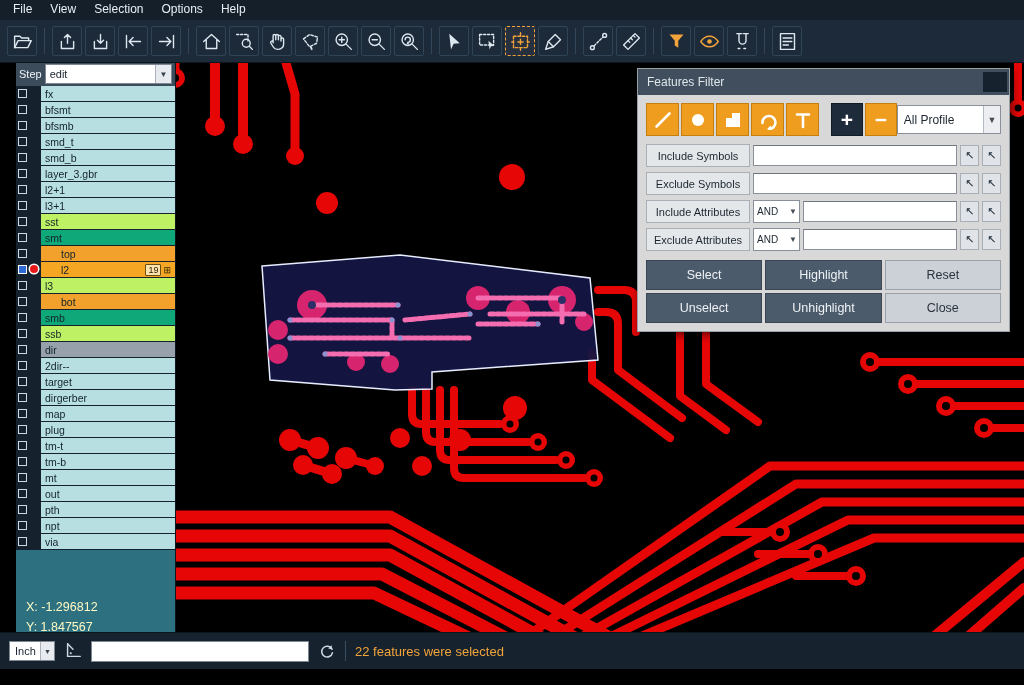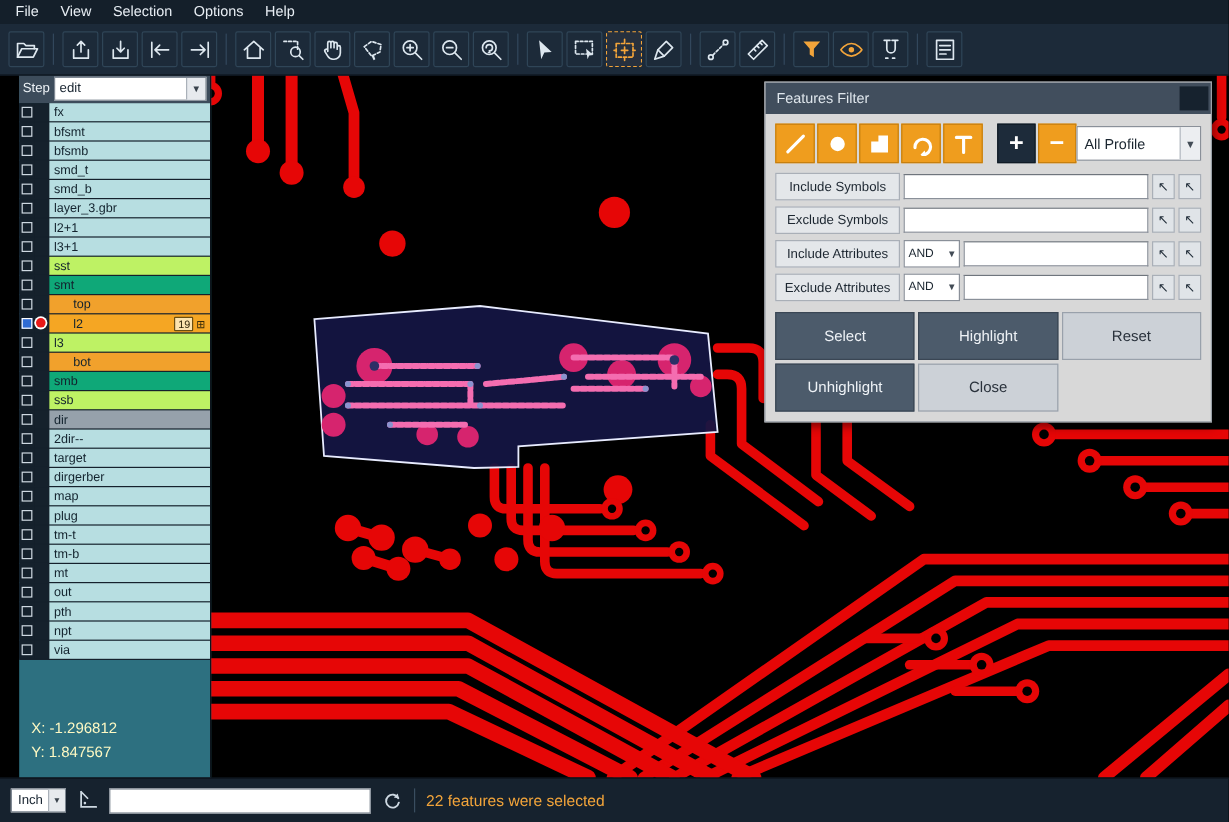--- a/index.html
+++ b/index.html
@@ -138,27 +138,27 @@
     flex:1;height:19px;background:#fff;border:1px solid #8a9099;border-top-color:#6f757d;
     font-size:11px;padding:0 4px;min-width:0;font-family:"Liberation Sans",sans-serif;
   }
   .mini-btn{
     width:19px;height:21px;flex:0 0 auto;background:#e0e4e8;border:1px solid #a9afb7;
     font-size:11px;line-height:1;color:#202c38;padding:0;cursor:pointer;
     font-family:"DejaVu Sans",sans-serif;
   }
   .actions{display:grid;grid-template-columns:repeat(3,1fr);gap:3px;margin-top:9px;}
   .act-btn{
-    height:40px;font-size:12.5px;cursor:pointer;font-family:"Liberation Sans",sans-serif;
+    height:30px;font-size:12.5px;cursor:pointer;font-family:"Liberation Sans",sans-serif;
   }
   .act-btn.dark{background:#4c5b6b;color:#eef2f6;border:1px solid #3a4654;}
   .act-btn.light{background:#ccd1d7;color:#2a323c;border:1px solid #99a1ab;}
   
   .statusbar{
-    position:absolute;left:0;right:0;bottom:0;height:37px;background:#16222e;
+    position:absolute;left:0;right:0;bottom:16px;height:37px;background:#16222e;
     border-top:1px solid #0d151d;display:flex;align-items:center;gap:9px;
     padding:0 9px;z-index:30;box-sizing:border-box;
   }
   .unit-select{
     width:46px;height:20px;background:#fff;border:1px solid #7e8792;
     display:flex;align-items:center;font-size:11px;color:#182430;padding-left:5px;
     box-sizing:border-box;cursor:pointer;
   }
   .unit-select .dd{
     margin-left:auto;width:13px;height:100%;background:#e7eaee;border-left:1px solid #aab1b9;
@@ -830,20 +830,21 @@
           </div>
           <input class="frow-field" style="">
           <button class="mini-btn">↖</button>
           <button class="mini-btn">↖</button>
         </div>
       </div>
     <div class="actions">
         <button class="act-btn dark">Select</button>
         <button class="act-btn dark">Highlight</button>
         <button class="act-btn light">Reset</button>
+        <button class="act-btn dark">Unselect</button>
         <button class="act-btn dark">Unhighlight</button>
         <button class="act-btn light">Close</button>
       </div>
   </div>
 </div>
 
 <div class="statusbar">
   <div class="unit-select">
     <span>Inch</span>
     <span class="dd">▼</span>

